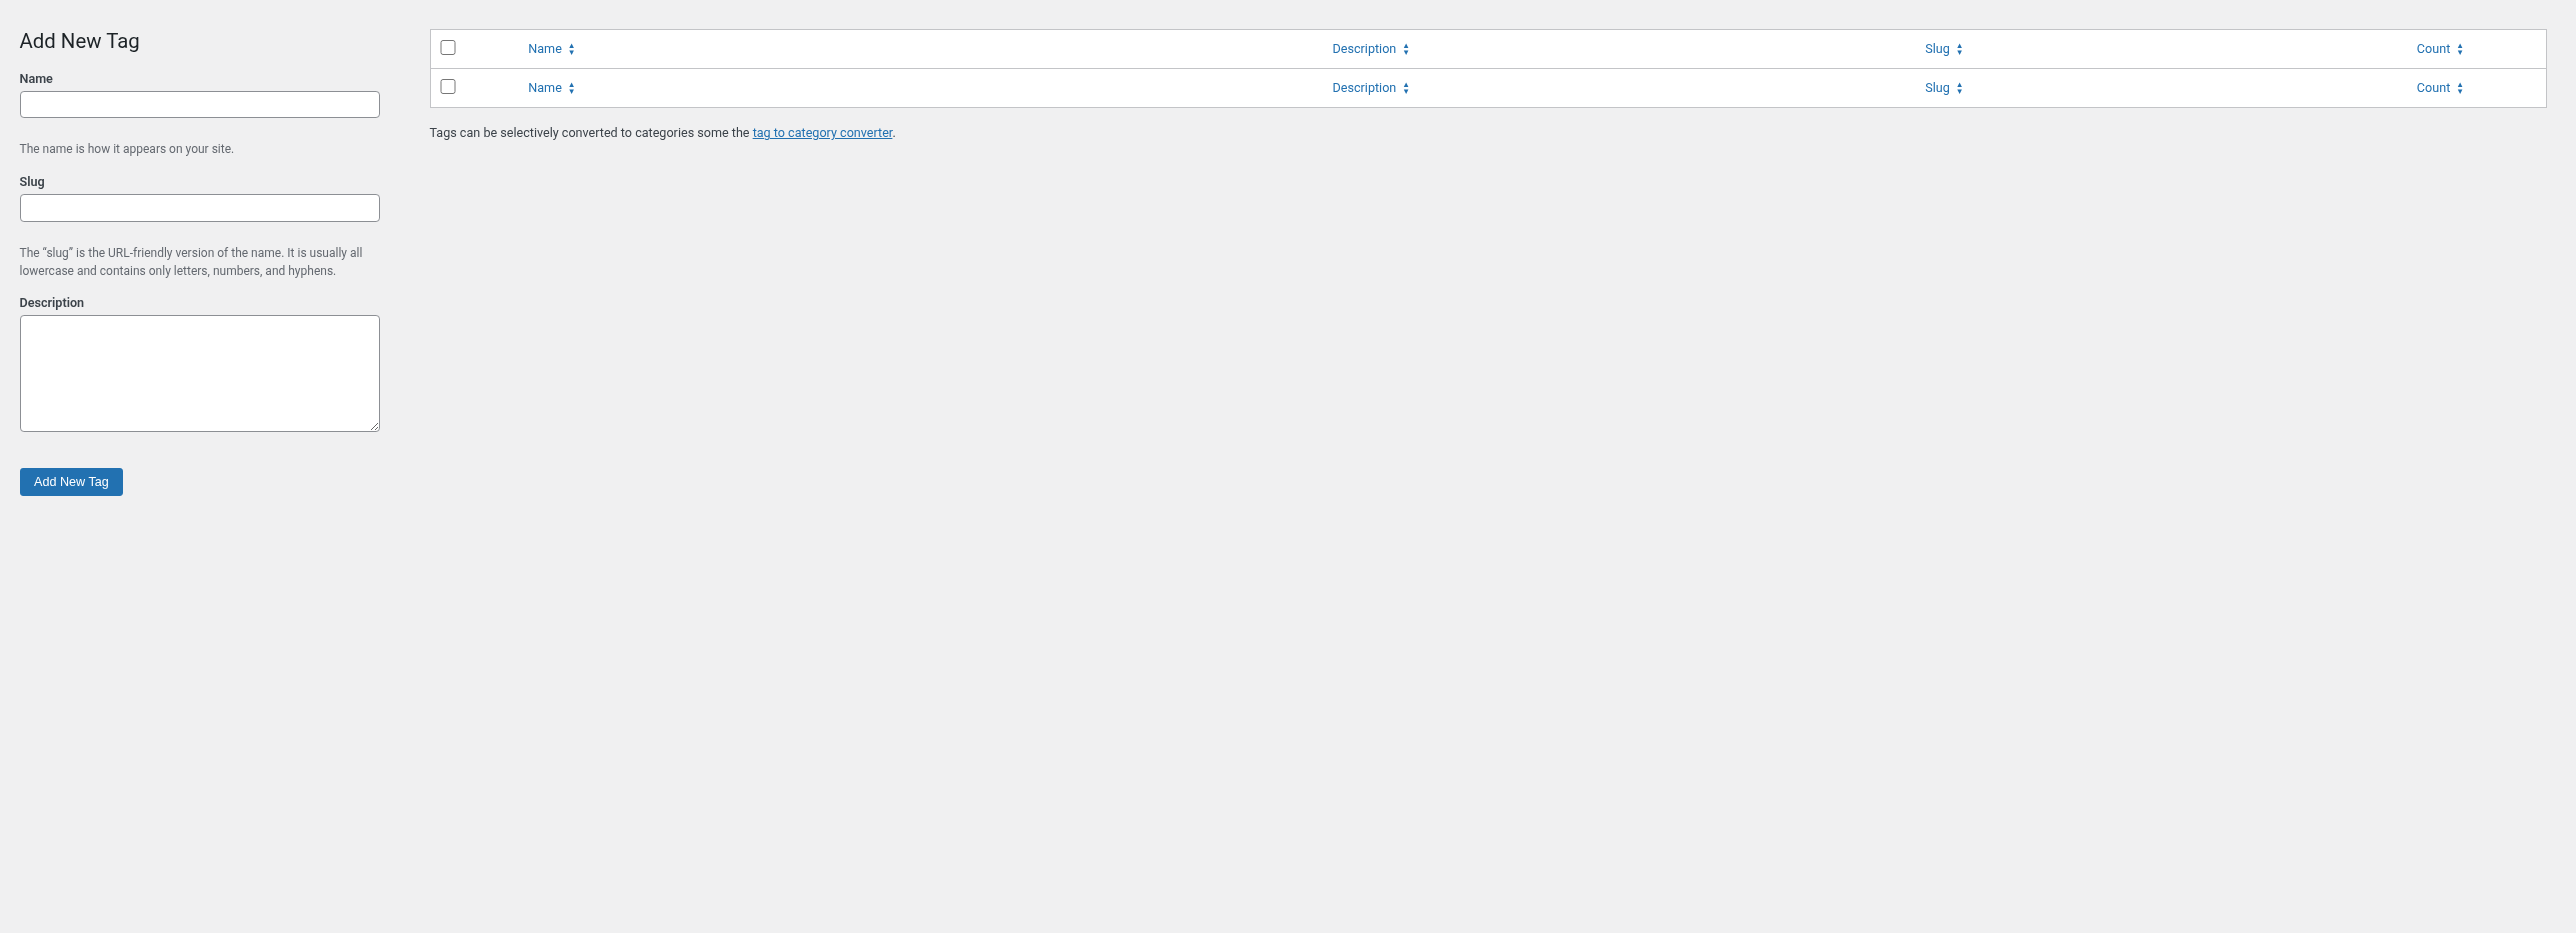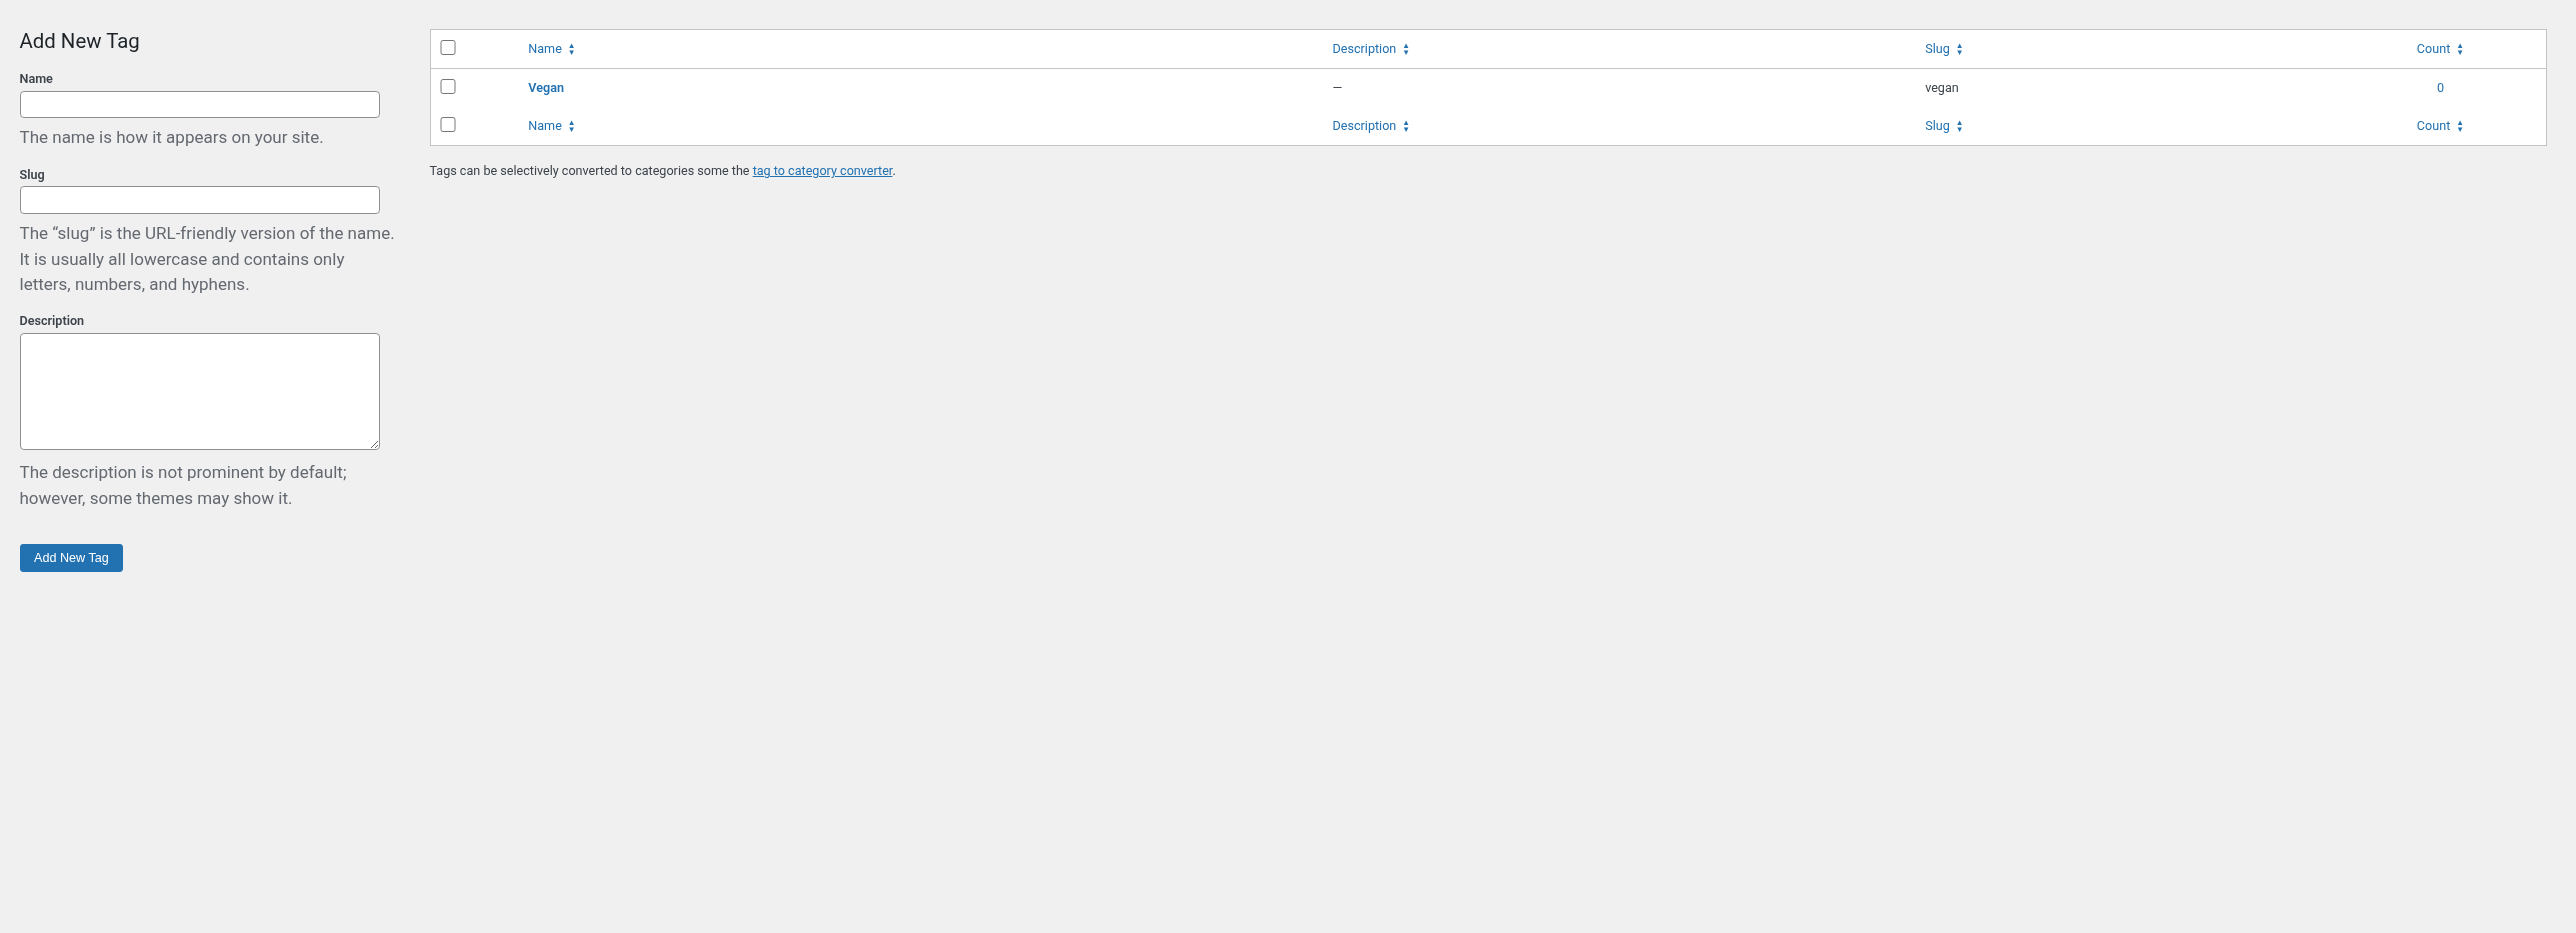--- a/index.html
+++ b/index.html
@@ -42,23 +42,23 @@
       max-width: 360px;
       padding: 5.8px 7.8px;
       border: 1px solid #8c8f94;
       border-radius: 3.9px;
       background: #fff;
       font-size: 12.6px;
       color: #3c434a;
       outline: none;
     }
     .field-hint {
-      font-size: 17px;
+      font-size: 12px;
       color: #646970;
-      margin-top: 7px;
+      margin-top: 22px;
       line-height: 1.5;
     }
     .field-textarea {
       width: 100%;
       max-width: 360px;
       height: 117px;
       padding: 5.8px 7.8px;
       border: 1px solid #8c8f94;
       border-radius: 3.9px;
       background: #fff;
@@ -185,21 +185,20 @@
 
     <div class="field-group">
       <label class="field-label">Slug</label>
       <input type="text" class="field-input" style="">
       <p class="field-hint">The “slug” is the URL-friendly version of the name. It is usually all lowercase and contains only letters, numbers, and hyphens.</p>
     </div>
 
     <div class="field-group">
       <label class="field-label">Description</label>
       <textarea class="field-textarea" style=""></textarea>
-      <p class="field-hint">The description is not prominent by default; however, some themes may show it.</p>
     </div>
 
     <button class="submit-button">Add New Tag</button>
   </div>
 
   <div class="right-panel">
     <table class="tag-table">
       <thead>
         <tr>
           <th class="col-cb">
@@ -229,33 +228,20 @@
           <th class="col-count">
             <span>Count</span>
             <span class="sort-icon">
               <span>▲</span>
               <span>▼</span>
             </span>
           </th>
         </tr>
       </thead>
       <tbody id="tags-tbody">
-          <tr>
-      <td class="col-cb">
-        <input type="checkbox" style="">
-      </td>
-      <td class="col-name">
-        <a href="#" class="tag-link">Vegan</a>
-      </td>
-      <td class="col-desc dash-cell">—</td>
-      <td class="col-slug slug-cell">vegan</td>
-      <td class="col-count">
-        <a href="#" class="tag-count">0</a>
-      </td>
-    </tr>
         </tbody>
       <tfoot>
         <tr class="tfoot-row">
           <th class="col-cb">
             <input type="checkbox" style="">
           </th>
           <th class="col-name">
             <span>Name</span>
             <span class="sort-icon">
               <span>▲</span>

